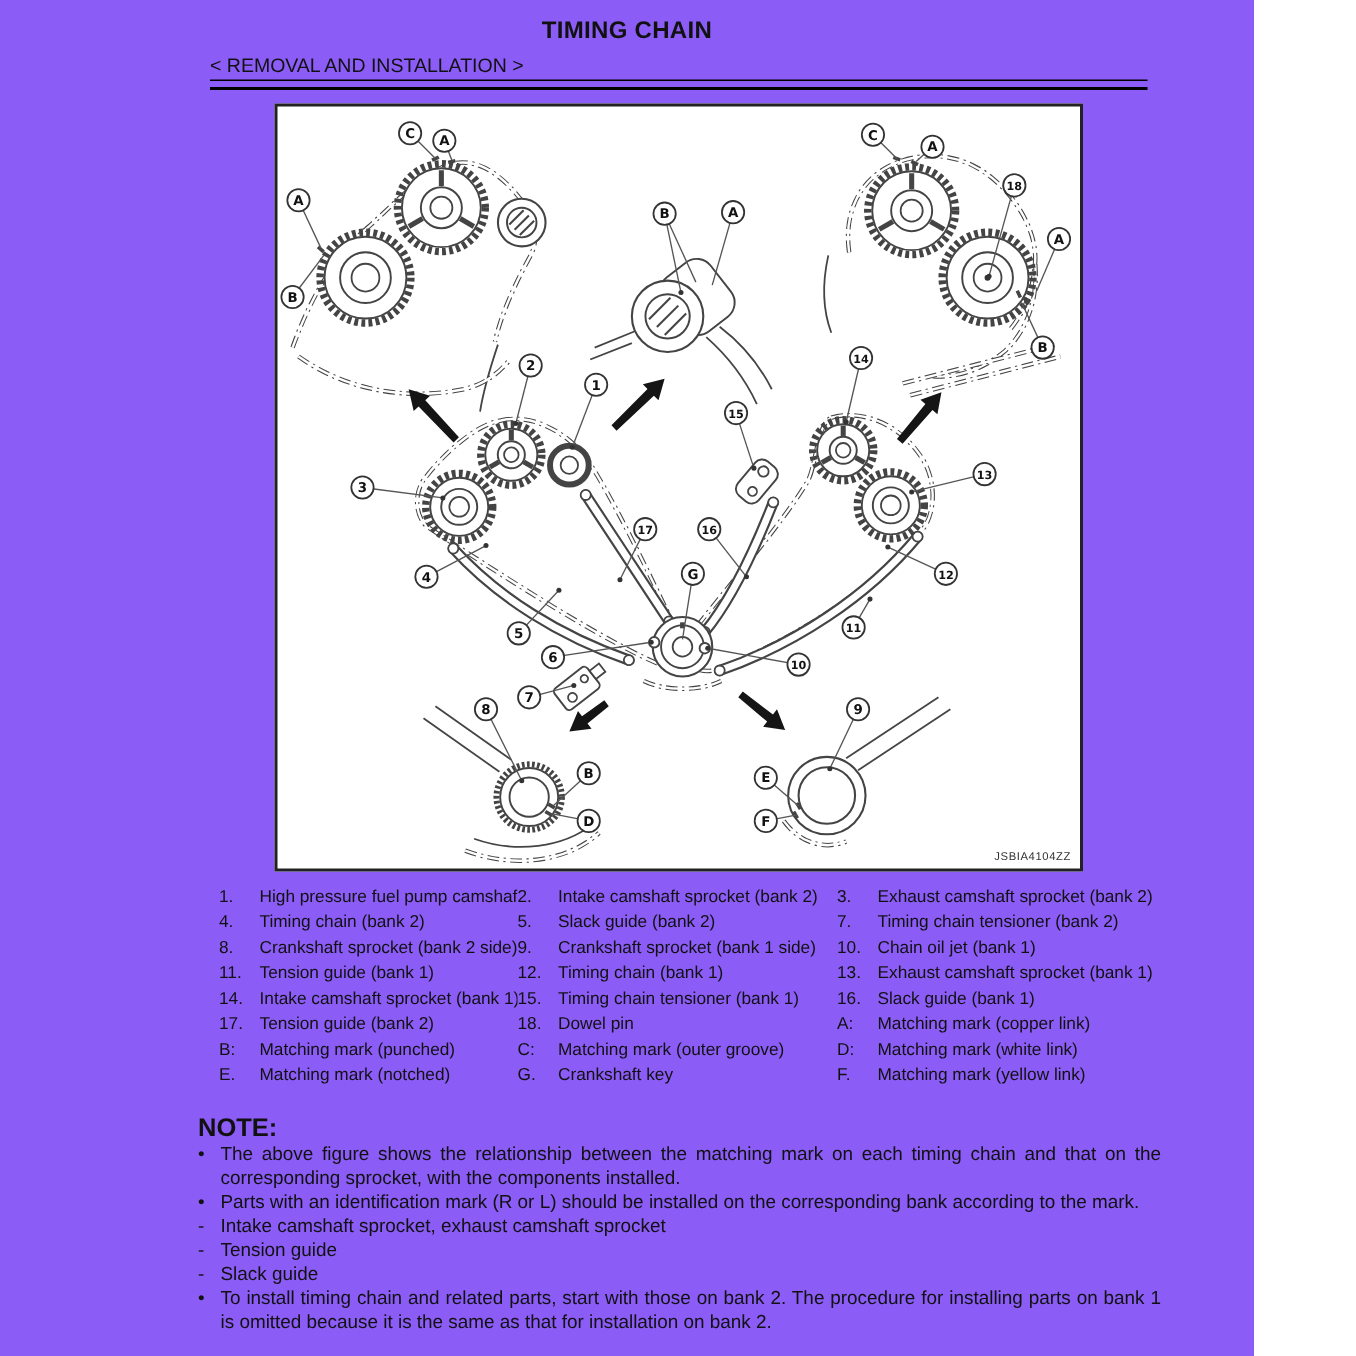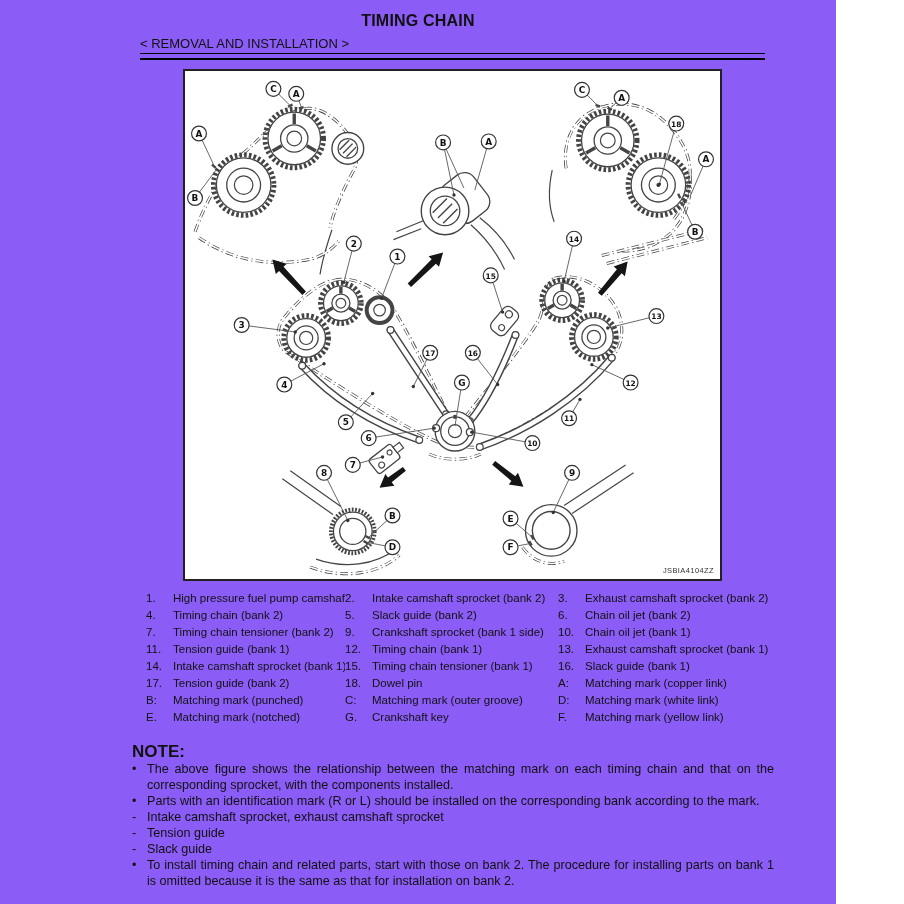--- a/index.html
+++ b/index.html
@@ -411,22 +411,22 @@
     </svg>
     <div class="fig-code">JSBIA4104ZZ</div>
   </div>
 
   <div class="legend" id="legend">
       <div class="lg-item"><span class="lg-key">1.</span><span class="lg-label">High pressure fuel pump camshaft</span></div>
       <div class="lg-item"><span class="lg-key">2.</span><span class="lg-label">Intake camshaft sprocket (bank 2)</span></div>
       <div class="lg-item"><span class="lg-key">3.</span><span class="lg-label">Exhaust camshaft sprocket (bank 2)</span></div>
       <div class="lg-item"><span class="lg-key">4.</span><span class="lg-label">Timing chain (bank 2)</span></div>
       <div class="lg-item"><span class="lg-key">5.</span><span class="lg-label">Slack guide (bank 2)</span></div>
-      <div class="lg-item"><span class="lg-key">6.</span><span class="lg-label">Chain oil jet (bank 2)</span></div>
       <div class="lg-item"><span class="lg-key">7.</span><span class="lg-label">Timing chain tensioner (bank 2)</span></div>
+      <div class="lg-item"><span class="lg-key">8.</span><span class="lg-label">Crankshaft sprocket (bank 2 side)</span></div>
       <div class="lg-item"><span class="lg-key">9.</span><span class="lg-label">Crankshaft sprocket (bank 1 side)</span></div>
       <div class="lg-item"><span class="lg-key">10.</span><span class="lg-label">Chain oil jet (bank 1)</span></div>
       <div class="lg-item"><span class="lg-key">11.</span><span class="lg-label">Tension guide (bank 1)</span></div>
       <div class="lg-item"><span class="lg-key">12.</span><span class="lg-label">Timing chain (bank 1)</span></div>
       <div class="lg-item"><span class="lg-key">13.</span><span class="lg-label">Exhaust camshaft sprocket (bank 1)</span></div>
       <div class="lg-item"><span class="lg-key">14.</span><span class="lg-label">Intake camshaft sprocket (bank 1)</span></div>
       <div class="lg-item"><span class="lg-key">15.</span><span class="lg-label">Timing chain tensioner (bank 1)</span></div>
       <div class="lg-item"><span class="lg-key">16.</span><span class="lg-label">Slack guide (bank 1)</span></div>
       <div class="lg-item"><span class="lg-key">17.</span><span class="lg-label">Tension guide (bank 2)</span></div>
       <div class="lg-item"><span class="lg-key">18.</span><span class="lg-label">Dowel pin</span></div>

